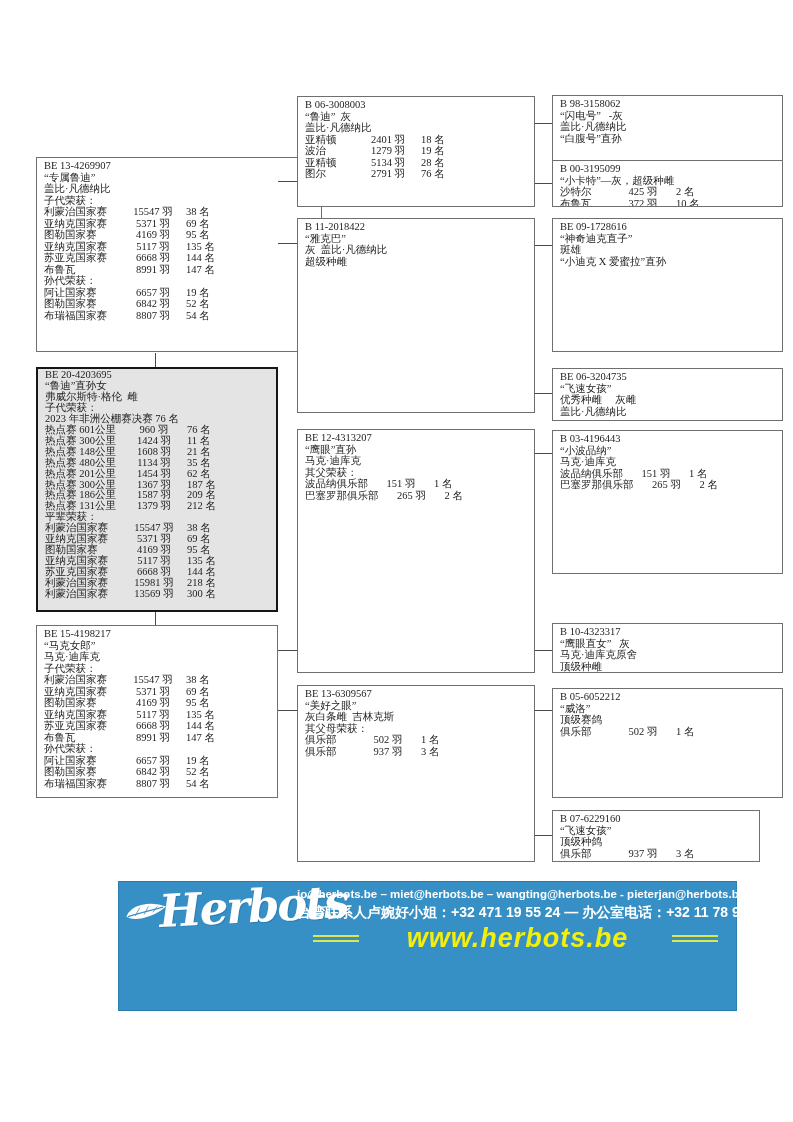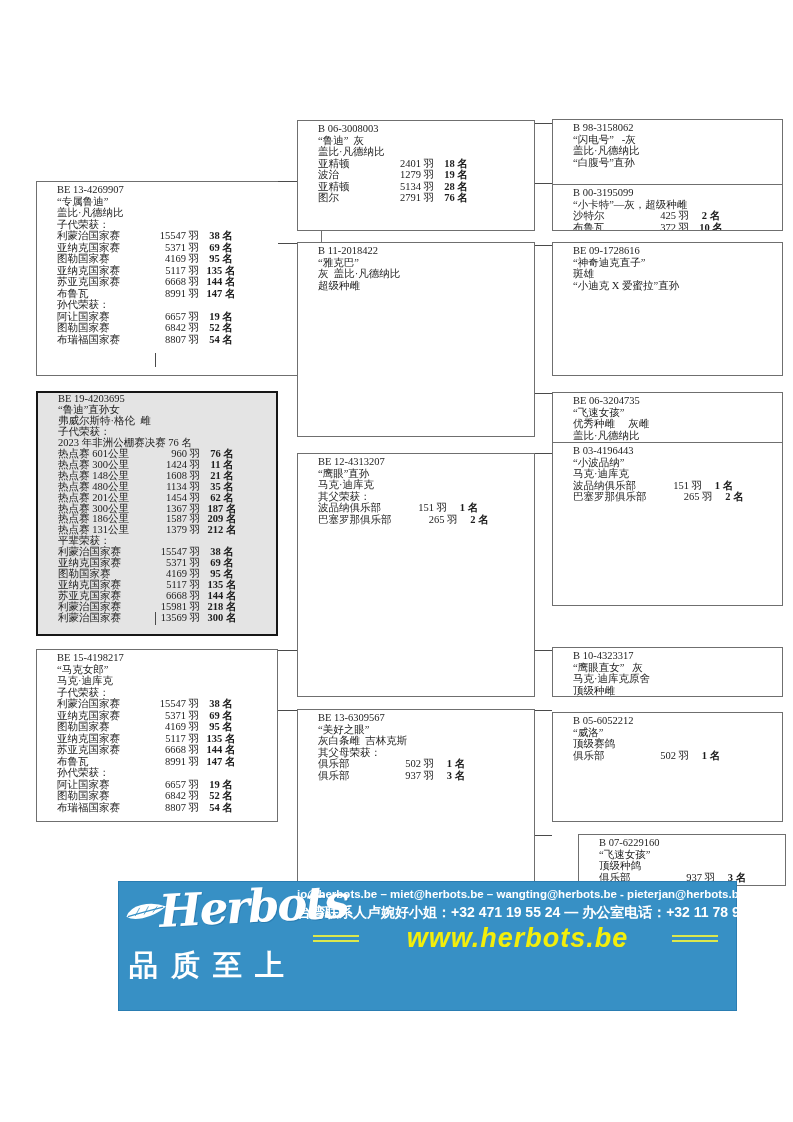--- a/index.html
+++ b/index.html
@@ -1,25 +1,25 @@
 <!DOCTYPE html>
 <html><head>
 <meta charset="utf-8">
 <style>
   html,body{margin:0;padding:0;background:#fff;}
   #page{position:relative;width:793px;height:1122px;background:#ffffff;overflow:hidden;
         font-family:"Liberation Serif","DejaVu Serif",serif;color:#1c1c1c;}
   .pbox{position:absolute;box-sizing:border-box;background:#fff;border:1px solid #6f6f6f;
-        padding:2px 2px 0 20px;font-size:10.5px;line-height:11.5px;overflow:hidden;margin-top:24px;}
+        padding:2px 2px 0 7px;font-size:10.5px;line-height:11.5px;overflow:hidden;}
   .pbox .line{white-space:pre;}
   .pbox .row{display:flex;white-space:pre;width:186px;}
   .pbox.mid .row,.pbox.rightcol .row{width:160px;}
   .row .n{flex:1 1 auto;}
-  .row .v{flex:0 0 66px;text-align:right;}
-  .row .r2{flex:0 0 44px;text-align:center;font-weight:bold;}
+  .row .v{flex:0 0 66px;text-align:center;}
+  .row .r2{flex:0 0 44px;text-align:left;}
   .pbox.subject{background:#e4e4e4;border:2px solid #161616;line-height:10.95px;padding-top:1px;}
   .hline{position:absolute;height:1px;background:#4a4a4a;}
   .vline{position:absolute;width:1px;background:#4a4a4a;}
 
   
   #banner{position:absolute;left:118px;top:881px;width:619px;height:130px;box-sizing:border-box;
           background:#3790c5;border:1px solid #2a7db2;color:#fff;
           font-family:"Liberation Sans","DejaVu Sans",sans-serif;}
   #brand-wrap{position:absolute;left:6px;top:2px;width:235px;height:126px;}
   #brand-script{position:absolute;left:34px;top:-4px;font-family:"DejaVu Serif",serif;
@@ -53,21 +53,21 @@
       <div class="row"><span class="n">图勒国家赛</span><span class="v">4169 羽</span><span class="r2">95 名</span></div>
       <div class="row"><span class="n">亚纳克国家赛</span><span class="v">5117 羽</span><span class="r2">135 名</span></div>
       <div class="row"><span class="n">苏亚克国家赛</span><span class="v">6668 羽</span><span class="r2">144 名</span></div>
       <div class="row"><span class="n">布鲁瓦</span><span class="v">8991 羽</span><span class="r2">147 名</span></div>
       <div class="line">孙代荣获：</div>
       <div class="row"><span class="n">阿让国家赛</span><span class="v">6657 羽</span><span class="r2">19 名</span></div>
       <div class="row"><span class="n">图勒国家赛</span><span class="v">6842 羽</span><span class="r2">52 名</span></div>
       <div class="row"><span class="n">布瑞福国家赛</span><span class="v">8807 羽</span><span class="r2">54 名</span></div>
     </div>
   <div class="pbox subject" style="left:36px;top:367px;width:242px;height:245px">
-      <div class="line">BE 19-4203695</div>
+      <div class="line">BE 20-4203695</div>
       <div class="line">“鲁迪”直孙女</div>
       <div class="line">弗威尔斯特·格伦  雌</div>
       <div class="line">子代荣获：</div>
       <div class="line">2023 年非洲公棚赛决赛 76 名</div>
       <div class="row"><span class="n">热点赛 601公里</span><span class="v">960 羽</span><span class="r2">76 名</span></div>
       <div class="row"><span class="n">热点赛 300公里</span><span class="v">1424 羽</span><span class="r2">11 名</span></div>
       <div class="row"><span class="n">热点赛 148公里</span><span class="v">1608 羽</span><span class="r2">21 名</span></div>
       <div class="row"><span class="n">热点赛 480公里</span><span class="v">1134 羽</span><span class="r2">35 名</span></div>
       <div class="row"><span class="n">热点赛 201公里</span><span class="v">1454 羽</span><span class="r2">62 名</span></div>
       <div class="row"><span class="n">热点赛 300公里</span><span class="v">1367 羽</span><span class="r2">187 名</span></div>
@@ -148,40 +148,40 @@
       <div class="line">“神奇迪克直子”</div>
       <div class="line">斑雄</div>
       <div class="line">“小迪克 X 爱蜜拉”直孙</div>
     </div>
   <div class="pbox rightcol" style="left:552px;top:368px;width:231px;height:53px">
       <div class="line">BE 06-3204735</div>
       <div class="line">“飞速女孩”</div>
       <div class="line">优秀种雌     灰雌</div>
       <div class="line">盖比·凡德纳比</div>
     </div>
-  <div class="pbox rightcol" style="left:552px;top:418px;width:231px;height:164px">
+  <div class="pbox rightcol" style="left:552px;top:430px;width:231px;height:144px">
       <div class="line">B 03-4196443</div>
       <div class="line">“小波品纳”</div>
       <div class="line">马克·迪库克</div>
       <div class="row"><span class="n">波品纳俱乐部</span><span class="v">151 羽</span><span class="r2">1 名</span></div>
       <div class="row"><span class="n">巴塞罗那俱乐部</span><span class="v">265 羽</span><span class="r2">2 名</span></div>
     </div>
   <div class="pbox rightcol" style="left:552px;top:623px;width:231px;height:50px">
       <div class="line">B 10-4323317</div>
       <div class="line">“鹰眼直女”   灰</div>
       <div class="line">马克·迪库克原舍</div>
       <div class="line">顶级种雌</div>
     </div>
   <div class="pbox rightcol" style="left:552px;top:688px;width:231px;height:110px">
       <div class="line">B 05-6052212</div>
       <div class="line">“威洛”</div>
       <div class="line">顶级赛鸽</div>
       <div class="row"><span class="n">俱乐部</span><span class="v">502 羽</span><span class="r2">1 名</span></div>
     </div>
-  <div class="pbox rightcol" style="left:578px;top:810px;width:208px;height:52px">
+  <div class="pbox rightcol" style="left:552px;top:810px;width:208px;height:52px">
       <div class="line">B 07-6229160</div>
       <div class="line">“飞速女孩”</div>
       <div class="line">顶级种鸽</div>
       <div class="row"><span class="n">俱乐部</span><span class="v">937 羽</span><span class="r2">3 名</span></div>
     </div>
 
   <div class="vline" style="left:155px;top:353px;height:14px"></div>
   <div class="vline" style="left:155px;top:612px;height:13px"></div>
   <div class="hline" style="left:278px;top:181px;width:19px"></div>
   <div class="hline" style="left:278px;top:243px;width:19px"></div>
@@ -197,21 +197,20 @@
   <div class="hline" style="left:535px;top:835px;width:17px"></div>
 
   <div id="banner">
     <div id="brand-wrap">
       <svg id="feather" viewBox="0 0 60 34">
         <path d="M2 22 Q6 10 22 6 Q40 2 56 8 Q42 20 24 24 Q10 27 2 22 Z" fill="#ffffff"></path>
         <path d="M4 22 Q24 16 52 9" stroke="#3790c5" stroke-width="1.6" fill="none"></path>
         <path d="M14 21 L20 10 M26 19 L32 8 M38 16 L44 8" stroke="#3790c5" stroke-width="1.1" fill="none"></path>
       </svg>
       <div id="brand-script">Herbots</div>
-      <div id="brand-slogan">品质至上</div>
     </div>
     <div id="banner-right">
       <div id="banner-emails">jo@herbots.be – miet@herbots.be – wangting@herbots.be - pieterjan@herbots.be</div>
       <div class="banner-phone">台湾联系人卢婉好小姐：+32 471 19 55 24 — 办公室电话：+32 11 78 91 90</div>
       <div id="www-row">
         <div class="dbl-line"></div>
         <div id="website">www.herbots.be</div>
         <div class="dbl-line"></div>
       </div>
     </div>

